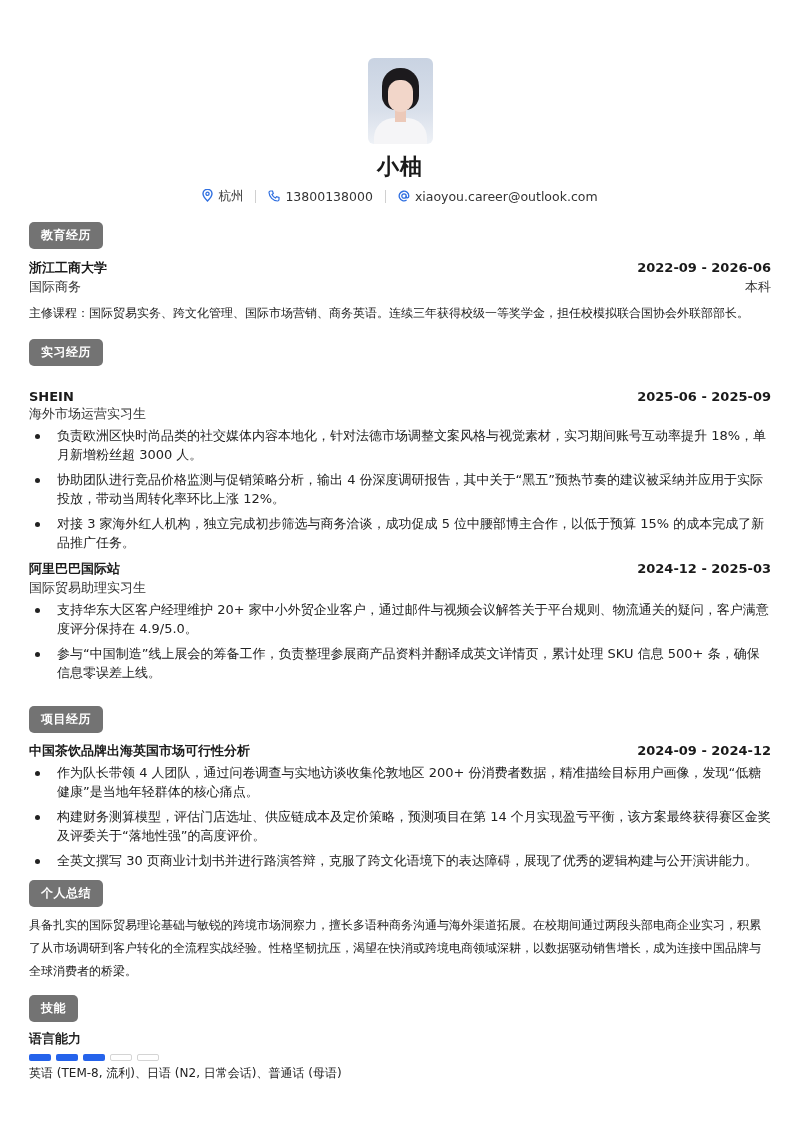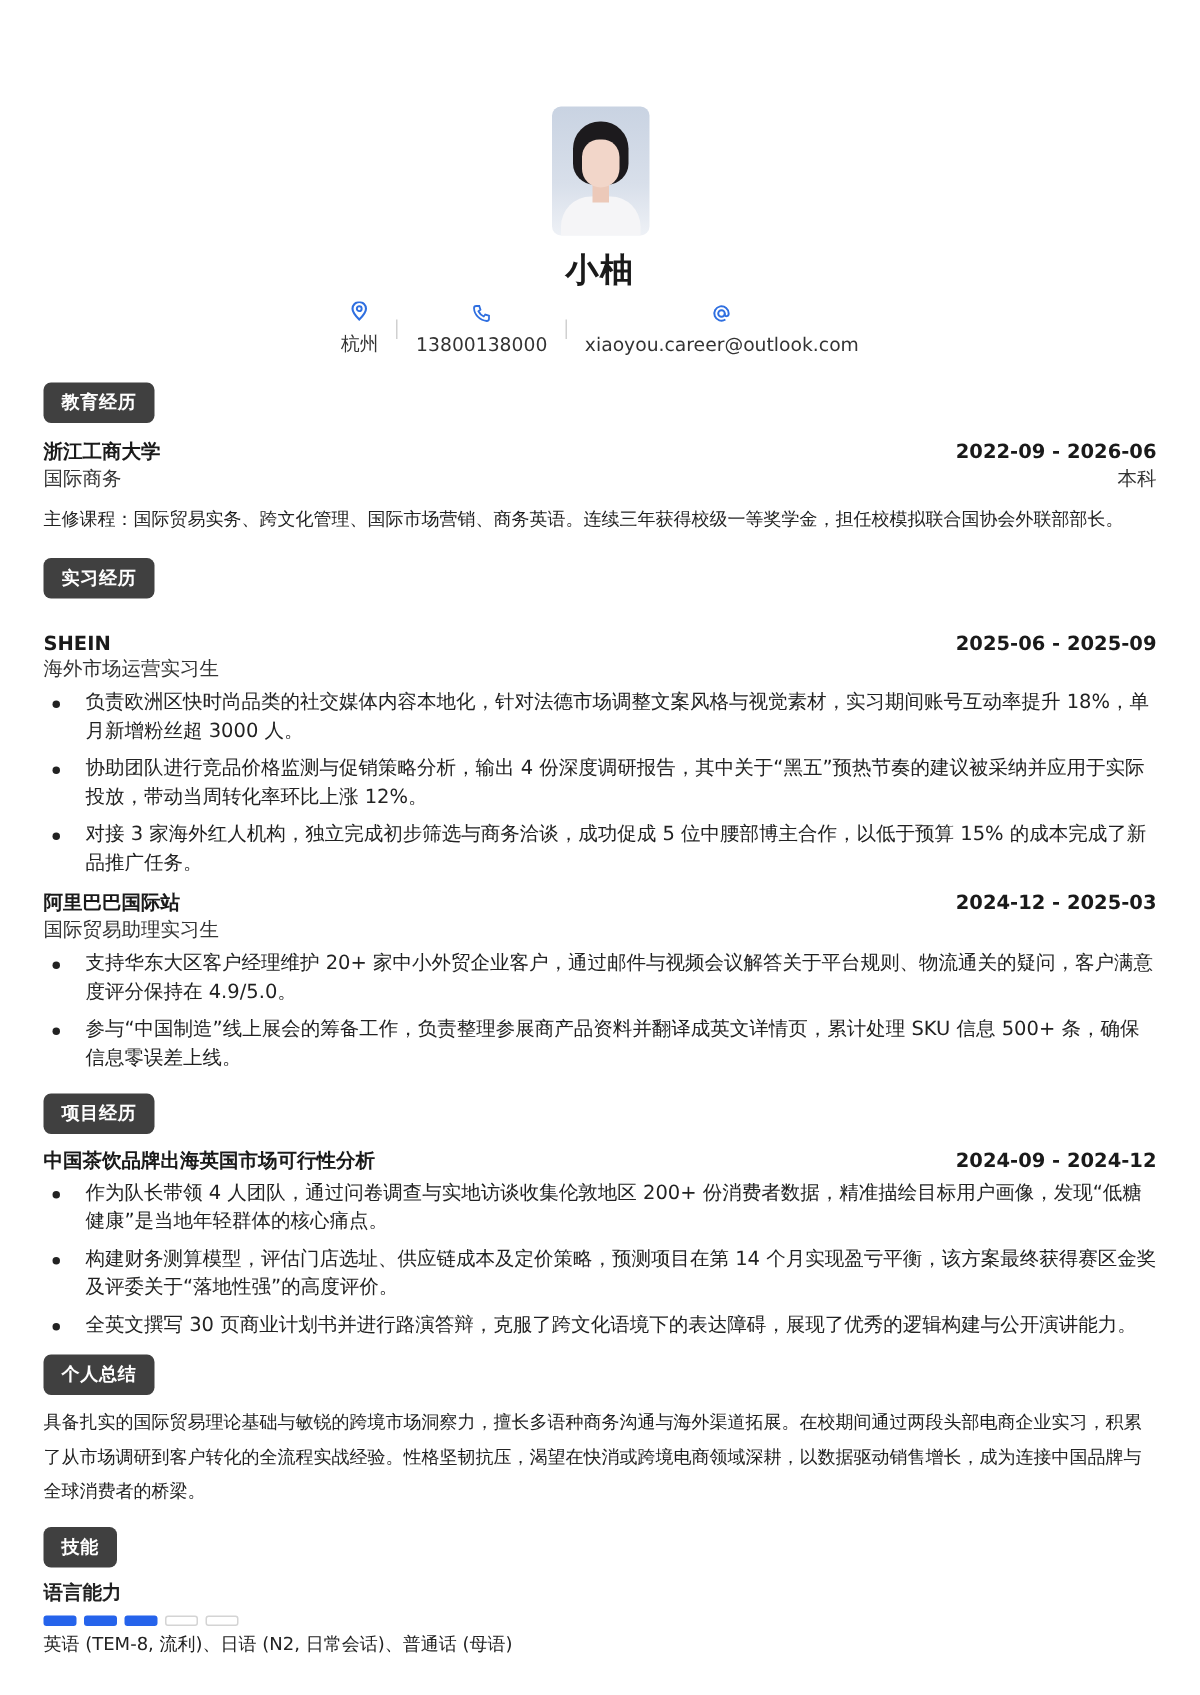--- a/index.html
+++ b/index.html
@@ -1,33 +1,33 @@
 <!DOCTYPE html>
 <html><head>
 <meta charset="utf-8">
 <style>
   * { box-sizing: border-box; margin: 0; padding: 0; }
   html, body { width: 800px; height: 1130px; background: #ffffff; overflow: hidden; }
   body { font-family: "DejaVu Sans", "Liberation Sans", sans-serif; color: #222; font-size: 13px; }
-  .page { position: relative; width: 800px; height: 1130px; padding: 17px 29px; }
+  .page { position: relative; width: 800px; height: 1130px; padding: 4px 29px; }
 
   .header { text-align: center; padding-top: 54px; }
   .photo { width: 65px; height: 86px; margin: 0 auto; border-radius: 6px; overflow: hidden;
            background: linear-gradient(180deg, #c9d3e2 0%, #d8dfea 60%, #eef1f6 100%); position: relative; }
   .photo .hair { position: absolute; left: 14px; top: 10px; width: 37px; height: 42px; border-radius: 18px 18px 14px 14px; background: #1c1a1d; }
   .photo .face { position: absolute; left: 20px; top: 22px; width: 25px; height: 32px; border-radius: 12px 12px 13px 13px; background: #f2d6c9; }
   .photo .neck { position: absolute; left: 27px; top: 52px; width: 11px; height: 12px; background: #ecc9b9; }
   .photo .body { position: absolute; left: 6px; top: 60px; width: 53px; height: 30px; border-radius: 20px 20px 0 0; background: #f5f5f7; }
   .name { font-size: 22px; font-weight: bold; margin-top: 8px; letter-spacing: 1px; color: #1a1a1a; }
   .contact { display: flex; justify-content: center; align-items: center; margin-top: 6px; font-size: 12.5px; color: #333; }
-  .contact .item { display: flex; align-items: center; gap: 5px; flex-direction: column; }
+  .contact .item { display: flex; align-items: center; gap: 5px; }
   .contact .sep { width: 1px; height: 13px; background: #d0d0d0; margin: 0 12px; }
   .ico { color: #2f6fe0; font-size: 12px; line-height: 1; }
 
-  .pill { display: inline-block; background: #404040; color: #fff; font-size: 12px; font-weight: bold;
+  .pill { display: inline-block; background: #737373; color: #fff; font-size: 12px; font-weight: bold;
           padding: 5px 12px; border-radius: 5px; letter-spacing: 0.5px; }
   .section { margin-top: 14px; }
   .row { display: flex; justify-content: space-between; align-items: baseline; }
   .org { font-weight: bold; font-size: 13px; color: #1a1a1a; }
   .date { font-weight: bold; font-size: 13px; color: #1a1a1a; }
   .sub { font-size: 13px; color: #333; line-height: 19px; }
   .para { font-size: 12px; line-height: 23px; color: #222; margin-top: 5px; }
   ul.bul { list-style: none; margin-top: 3px; }
   ul.bul li { position: relative; padding-left: 28px; line-height: 19px; margin-bottom: 6px; font-size: 13px; color: #222; }
   ul.bul li::before { content: ""; position: absolute; left: 6px; top: 8px; width: 5px; height: 5px; border-radius: 50%; background: #222; }
@@ -121,21 +121,21 @@
         <span class="date">2024-12 - 2025-03</span>
       </div>
       <div class="sub">国际贸易助理实习生</div>
       <ul class="bul">
         <li>支持华东大区客户经理维护 20+ 家中小外贸企业客户，通过邮件与视频会议解答关于平台规则、物流通关的疑问，客户满意度评分保持在 4.9/5.0。</li>
         <li>参与“中国制造”线上展会的筹备工作，负责整理参展商产品资料并翻译成英文详情页，累计处理 SKU 信息 500+ 条，确保信息零误差上线。</li>
       </ul>
     </div>
   </div>
 
-  <div class="section" style="margin-top:14px">
+  <div class="section" style="margin-top:24px">
     <span class="pill">项目经历</span>
     <div class="entry" style="margin-top:9px">
       <div class="row">
         <span class="org">中国茶饮品牌出海英国市场可行性分析</span>
         <span class="date">2024-09 - 2024-12</span>
       </div>
       <ul class="bul">
         <li>作为队长带领 4 人团队，通过问卷调查与实地访谈收集伦敦地区 200+ 份消费者数据，精准描绘目标用户画像，发现“低糖健康”是当地年轻群体的核心痛点。</li>
         <li>构建财务测算模型，评估门店选址、供应链成本及定价策略，预测项目在第 14 个月实现盈亏平衡，该方案最终获得赛区金奖及评委关于“落地性强”的高度评价。</li>
         <li>全英文撰写 30 页商业计划书并进行路演答辩，克服了跨文化语境下的表达障碍，展现了优秀的逻辑构建与公开演讲能力。</li>

